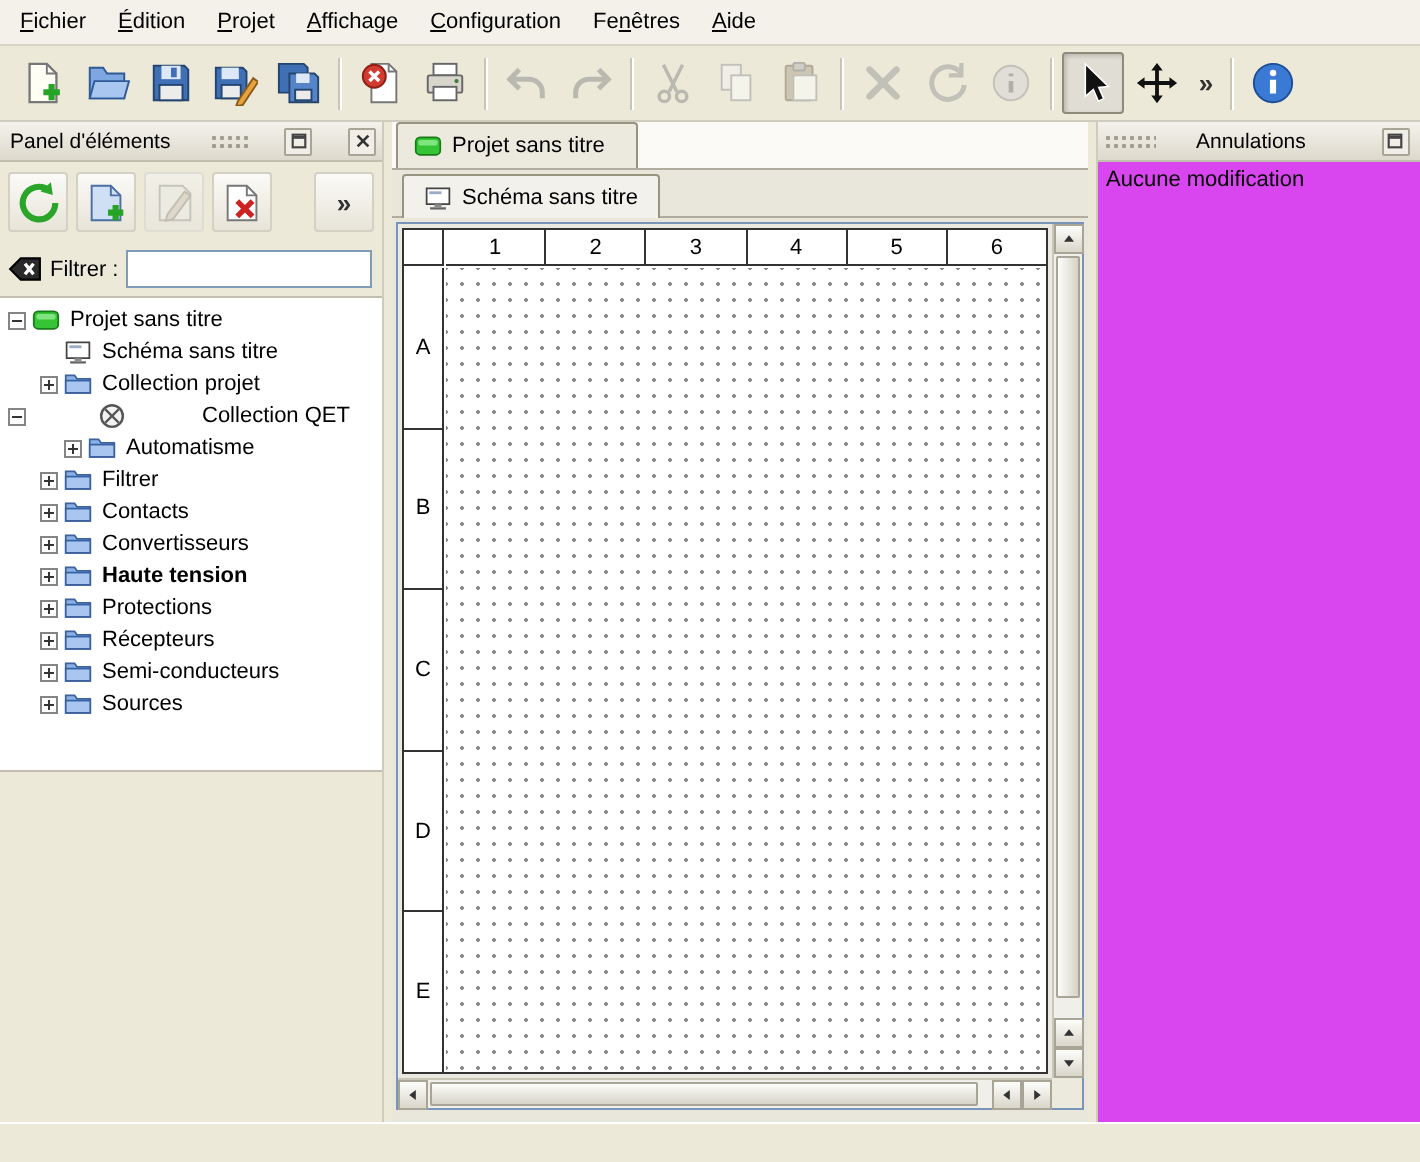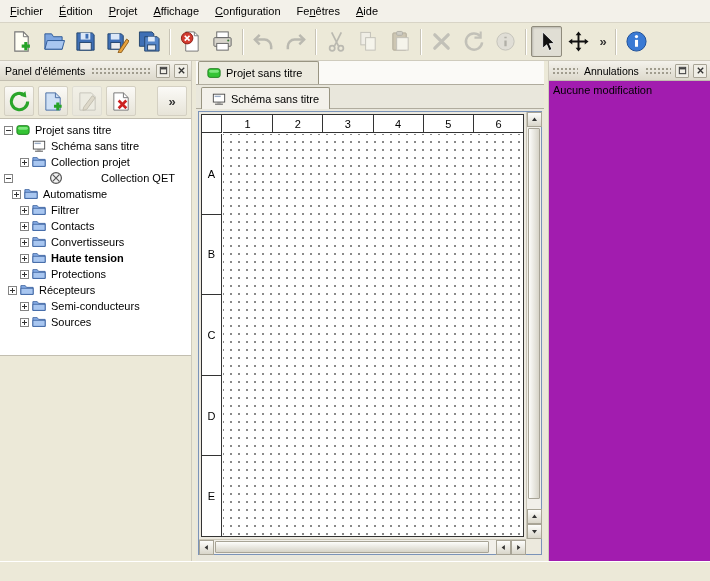--- a/index.html
+++ b/index.html
@@ -26,21 +26,21 @@
   .tb-more{width:16px;font-weight:bold;font-size:13px;color:#333;}
   .tb-sep{width:2px;height:26px;margin:0 3px;border-left:1px solid #c8c4b6;border-right:1px solid #fff;flex:none;}
 
   .main{flex:1;display:flex;min-height:0;}
   .splitter{width:4px;background:#ece9d8;flex:none;}
 
   
   .dock{background:#ece9d8;display:flex;flex-direction:column;flex:none;}
   .dock.left{width:192px;border-right:1px solid #cfcbbd;}
   .dock.right{width:162px;border-left:1px solid #cfcbbd;}
-  .dock-title{height:20px;display:flex;align-items:center;gap:4px;padding:0 3px;
+  .dock-title{height:20px;display:flex;align-items:center;gap:18px;padding:0 3px;
               background:linear-gradient(#f4f2ec,#ddd9cc);border-bottom:1px solid #c2beb0;flex:none;}
   .dock-title-text{font-size:10.5px;padding:0 2px;white-space:nowrap;}
   .grip{flex:1;height:8px;background-image:radial-gradient(#a09c8e 1px,transparent 1.2px);
         background-size:4px 4px;}
   .grip.sm{flex:0 0 26px;}
   .dock-btn{width:14px;height:14px;display:flex;align-items:center;justify-content:center;
             border:1px solid #a8a496;background:#f0eee6;border-radius:1px;flex:none;}
   .dock-btn svg{width:9px;height:9px;display:block;}
 
   .panel-toolbar{display:flex;align-items:center;padding:5px 4px 2px 4px;gap:4px;flex:none;}
@@ -105,21 +105,21 @@
           background:linear-gradient(#fdfdfb,#d9d6ca);border:1px solid #a8a496;}
   .sb-btn svg{width:7px;height:7px;display:block;}
   .sb-track{flex:1;position:relative;display:block;}
   .sb-thumb{position:absolute;background:linear-gradient(#fdfdfb,#d6d3c7);border:1px solid #a8a496;
             border-radius:1px;}
   .sb-thumb.v{left:1px;right:1px;top:1px;height:97%;background:linear-gradient(90deg,#fdfdfb,#d6d3c7);}
   .sb-thumb.h{top:1px;bottom:1px;left:1px;width:97%;}
   .sb-corner{grid-column:2;grid-row:2;background:#ece9dd;}
 
   
-  .undo-list{flex:1;background:#a21caf;}
+  .undo-list{flex:1;background:#d946ef;}
   .undo-item{padding:3px 4px 1px 4px;}
 
   .statusbar{height:14px;background:#ece9d8;border-top:1px solid #fff;flex:none;}
 </style>
 </head>
 <body>
 
 <div class="app">
 
   <div class="menubar">
@@ -347,20 +347,30 @@
               <svg viewBox="0 0 24 24">
                 <path d="M4 3h10l5 5v13H4z" fill="#fff" stroke="#777"></path>
                 <path d="M14 3v5h5" fill="none" stroke="#777"></path>
                 <path d="M9 11l8 8M17 11l-8 8" stroke="#cc2222" stroke-width="2.8"></path>
               </svg>
             </span>
           </div>
           <div class="flex1"></div>
           <div class="tb-btn tb-more">»</div>
         </div>
+      <div class="filter-row">
+        <span class="icon16">
+            <svg viewBox="0 0 16 16">
+              <path d="M1 8l5-5h9v10H6z" fill="#2a2a2a" stroke="#000"></path>
+              <path d="M8 5.5l4 5M12 5.5l-4 5" stroke="#fff" stroke-width="1.6"></path>
+            </svg>
+          </span>
+        <span class="filter-label">Filtrer :</span>
+        <input class="filter-input" type="text" value="" style="">
+      </div>
       <div class="tree">
           <div class="tree-row" style="padding-left: 4px;">
             <span class="expander">
               <svg viewBox="0 0 9 9">
                 <rect x="0.5" y="0.5" width="8" height="8" fill="#fff" stroke="#848484"></rect>
                 <path d="M2 4.5h5" stroke="#333" stroke-width="1"></path>
               </svg>
             </span>
             <span class="tree-icon">
               <svg viewBox="0 0 16 16">
@@ -405,21 +415,21 @@
               </svg>
             </span>
             <span class="tree-icon">
               <svg viewBox="0 0 16 16">
                 <circle cx="8" cy="8" r="6.2" fill="#f2f2f2" stroke="#555" stroke-width="1.4"></circle>
                 <path d="M4.2 4.2l7.6 7.6M11.8 4.2l-7.6 7.6" stroke="#555" stroke-width="1.3"></path>
               </svg>
             </span>
             <span class="tree-label">Collection QET</span>
           </div>
-          <div class="tree-row" style="padding-left: 12px; align-items: center;">
+          <div class="tree-row" style="padding-left: 32px; align-items: center;">
             <span class="expander">
               <svg viewBox="0 0 9 9">
                 <rect x="0.5" y="0.5" width="8" height="8" fill="#fff" stroke="#848484"></rect>
                 <path d="M2 4.5h5M4.5 2v5" stroke="#333" stroke-width="1"></path>
               </svg>
             </span>
             <span class="tree-icon">
               <svg viewBox="0 0 16 16">
                 <path d="M1 3h5l1.5 2H15v8H1z" fill="#8ab0e8" stroke="#3c62a0"></path>
                 <path d="M1 6h14v7H1z" fill="#a8c6f0" stroke="#3c62a0"></path>
@@ -495,21 +505,21 @@
               </svg>
             </span>
             <span class="tree-icon">
               <svg viewBox="0 0 16 16">
                 <path d="M1 3h5l1.5 2H15v8H1z" fill="#8ab0e8" stroke="#3c62a0"></path>
                 <path d="M1 6h14v7H1z" fill="#a8c6f0" stroke="#3c62a0"></path>
               </svg>
             </span>
             <span class="tree-label">Protections</span>
           </div>
-          <div class="tree-row" style="padding-left: 8px;">
+          <div class="tree-row" style="padding-left: 20px;">
             <span class="expander">
               <svg viewBox="0 0 9 9">
                 <rect x="0.5" y="0.5" width="8" height="8" fill="#fff" stroke="#848484"></rect>
                 <path d="M2 4.5h5M4.5 2v5" stroke="#333" stroke-width="1"></path>
               </svg>
             </span>
             <span class="tree-icon">
               <svg viewBox="0 0 16 16">
                 <path d="M1 3h5l1.5 2H15v8H1z" fill="#8ab0e8" stroke="#3c62a0"></path>
                 <path d="M1 6h14v7H1z" fill="#a8c6f0" stroke="#3c62a0"></path>

